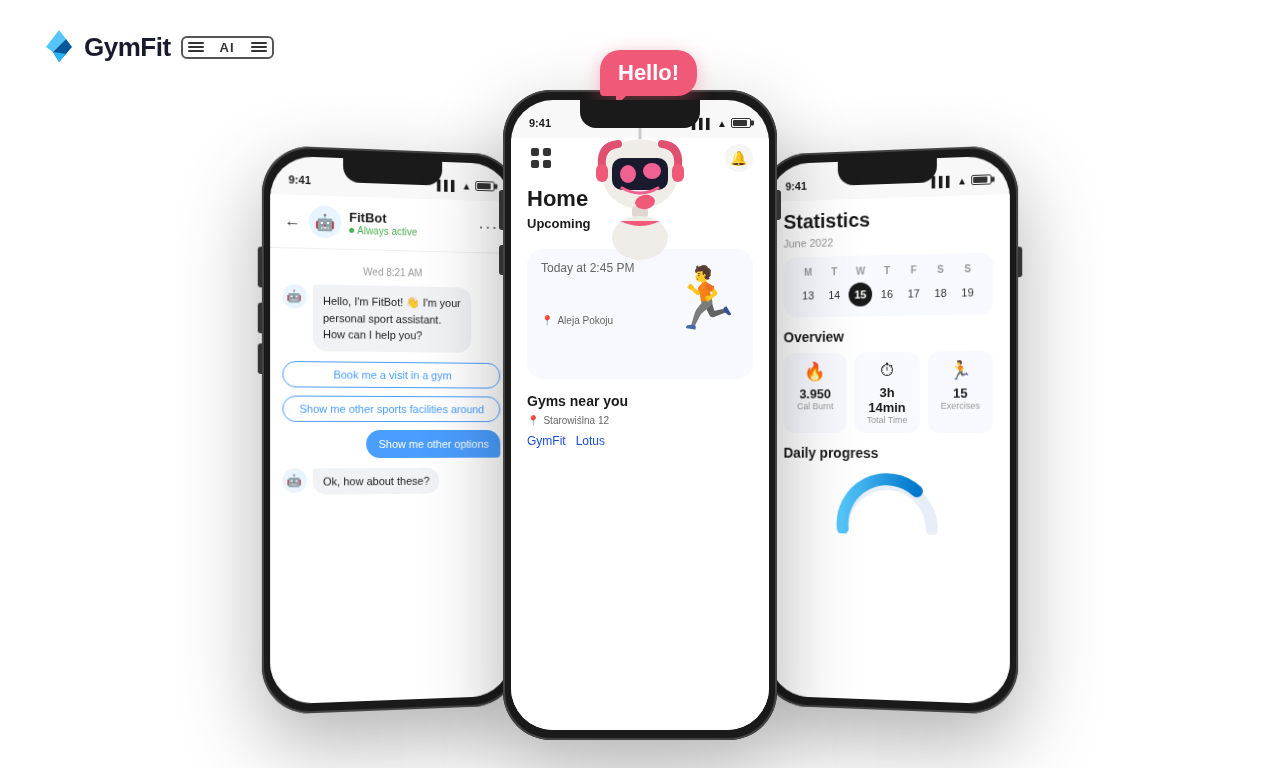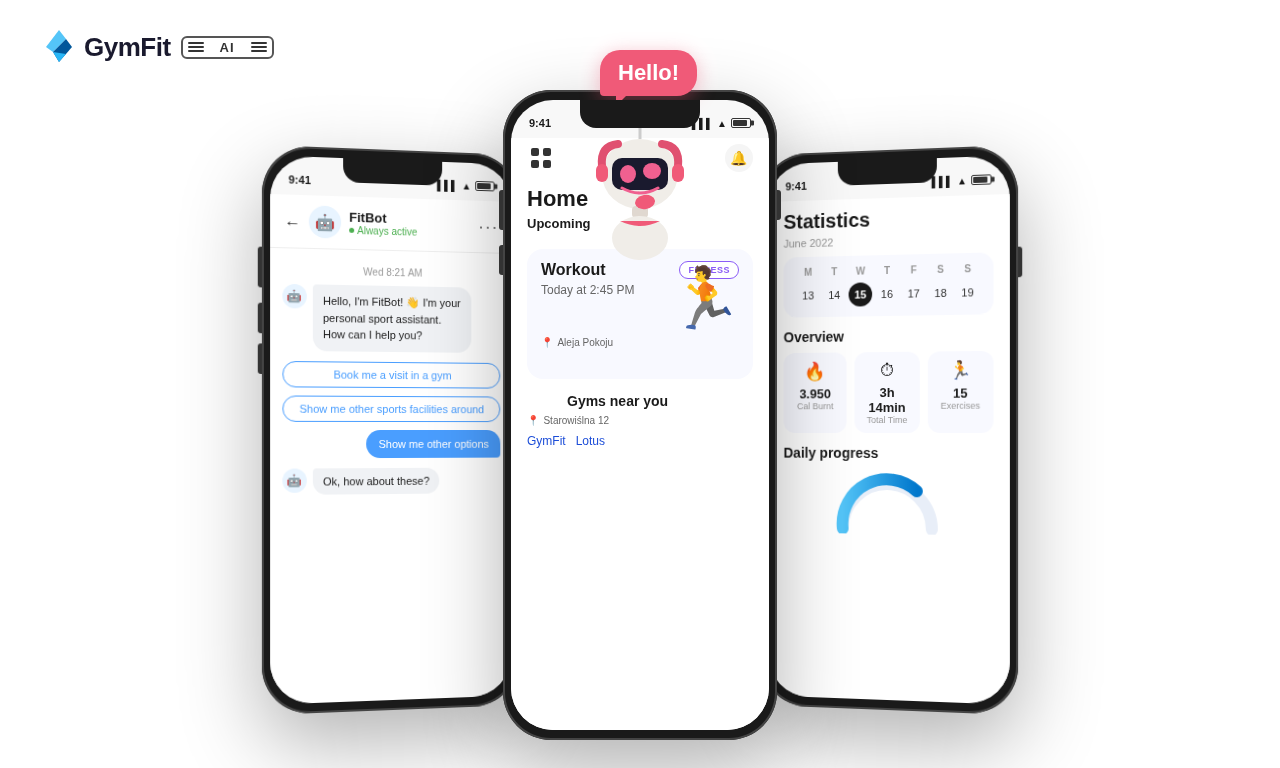--- a/index.html
+++ b/index.html
@@ -431,21 +431,20 @@
       color: #666;
       margin-top: 40px;
     }
 
     .gyms-section { margin-top: 8px; }
     .gyms-title {
       font-size: 14px;
       font-weight: 700;
       color: #1a1a1a;
       margin-bottom: 6px;
-      margin-left: 40px;
     }
     .gyms-address {
       display: flex;
       align-items: center;
       gap: 4px;
       font-size: 10px;
       color: #666;
       margin-bottom: 8px;
     }
     .gyms-row {
@@ -774,24 +773,20 @@
             <div class="nav-grid-dot"></div>
             <div class="nav-grid-dot"></div>
             <div class="nav-grid-dot"></div>
           </div>
           <div class="nav-bell">🔔</div>
         </div>
         <div class="home-content">
           <div class="home-title">Home</div>
           <div class="home-subtitle">Upcoming</div>
           <div class="workout-card">
-            <div class="workout-card-top">
-              <div class="workout-card-title">Workout</div>
-              <div class="fitness-badge">FITNESS</div>
-            </div>
             <div class="workout-time">Today at 2:45 PM</div>
             <div class="workout-figure">🏃</div>
             <div class="workout-location">
               <span>📍</span>
               <span>Aleja Pokoju</span>
             </div>
           </div>
           <div class="gyms-section">
             <div class="gyms-title">Gyms near you</div>
             <div class="gyms-address">

